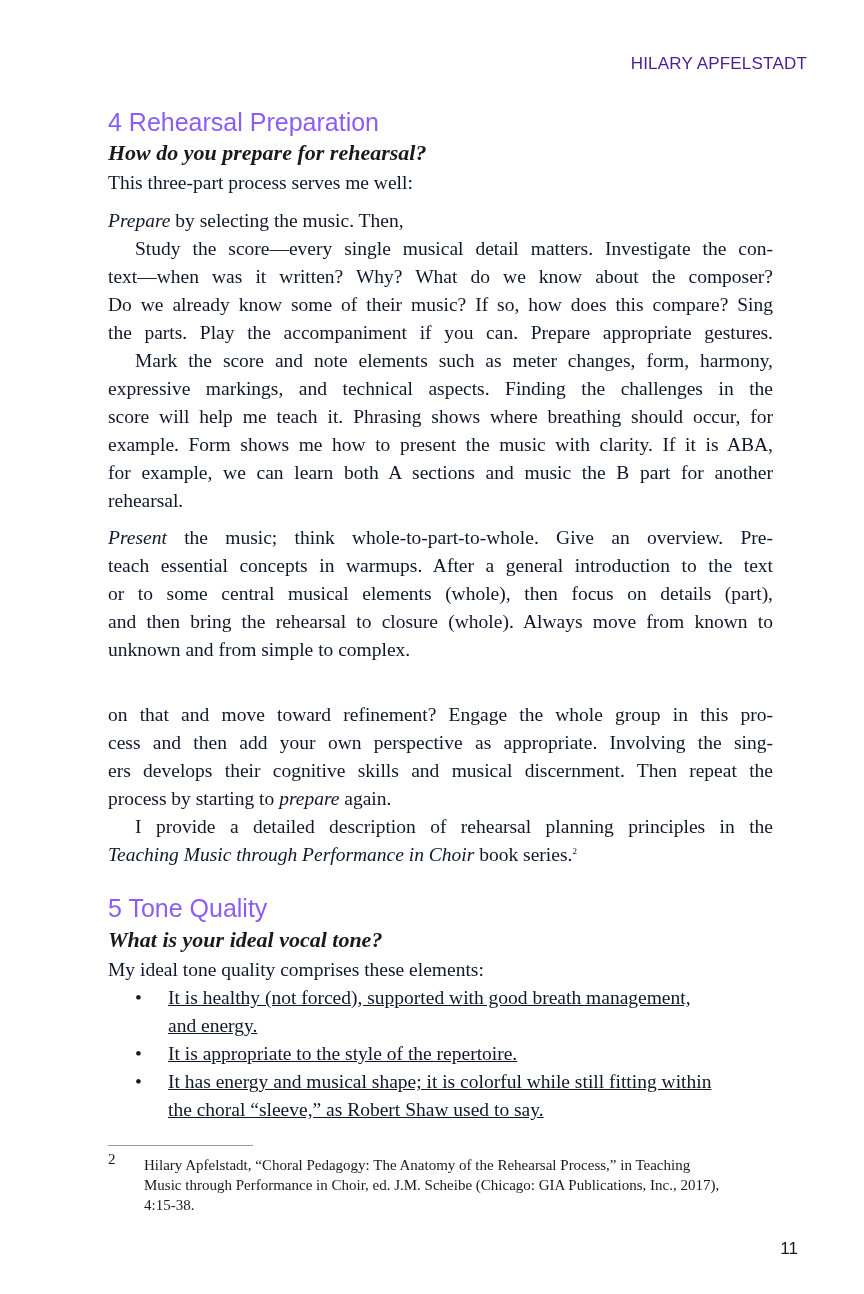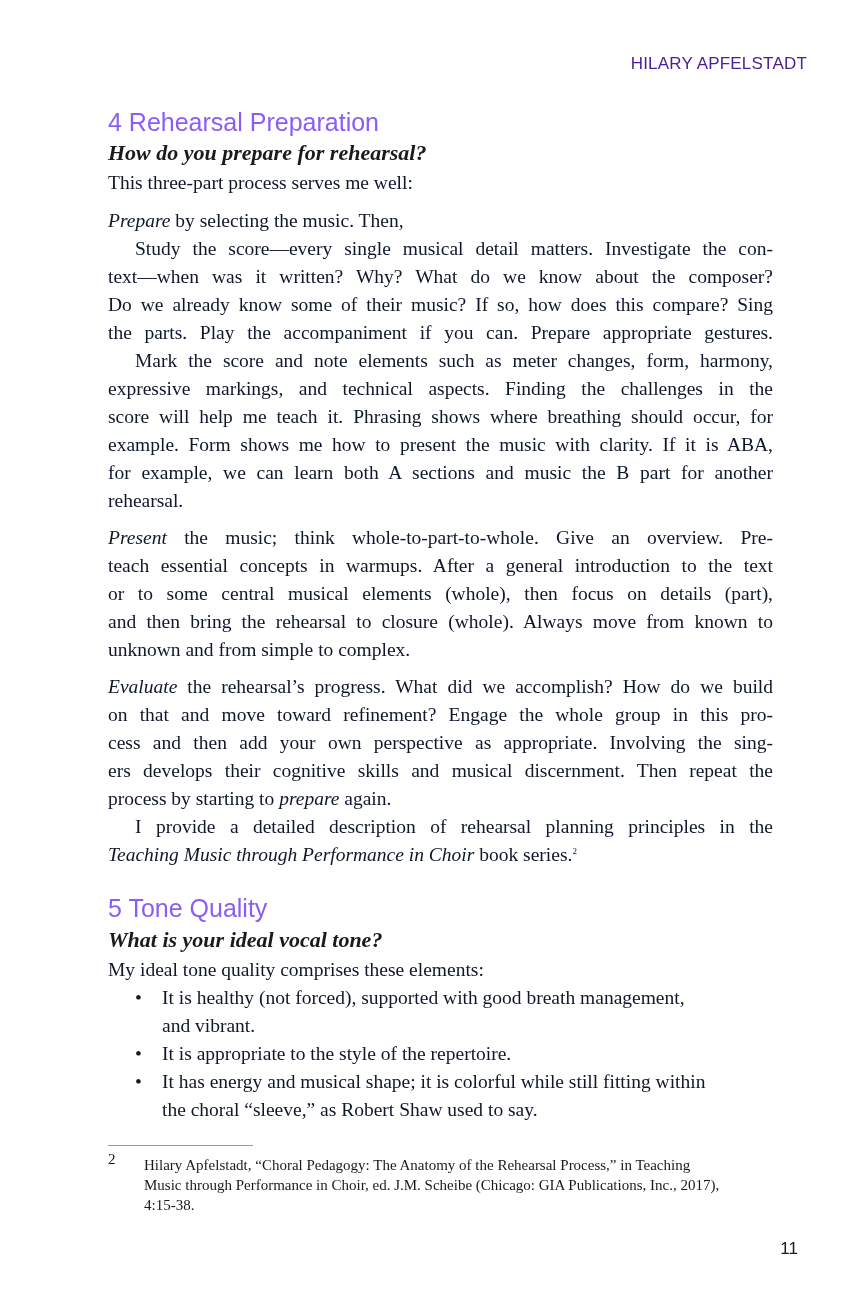--- a/index.html
+++ b/index.html
@@ -7,21 +7,21 @@
   .page { position: absolute; left: 0; top: 0; width: 864px; height: 1294px; background: #fff; }
   .running-head { position: absolute; right: 57px; top: 54px; font-family: "Liberation Sans", sans-serif; font-size: 17px; letter-spacing: 0.2px; color: #4c1d95; }
   .h2 { position: absolute; left: 108px; font-family: "Liberation Sans", sans-serif; font-size: 25px; color: #8b5cf6; }
   .q { position: absolute; left: 108px; font-family: "Liberation Serif", serif; font-style: italic; font-weight: bold; font-size: 22px; color: #1a1a1a; }
   .line { position: absolute; left: 108px; width: 665px; font-family: "Liberation Serif", serif; font-size: 19.5px; white-space: nowrap; color: #0f172a; }
   .j { text-align: justify; text-align-last: justify; white-space: normal; }
   .ind { left: 135px; width: 638px; }
   em { font-style: italic; }
   sup { font-size: 9px; vertical-align: super; line-height: 0; }
   .bullet-dot { position: absolute; left: 135px; font-family: "Liberation Serif", serif; font-size: 19.5px; }
-  .bl { left: 162px; width: 611px; }
+  .bl { left: 168px; width: 611px; text-decoration: underline; }
   .fn-rule { position: absolute; left: 108px; top: 1145px; width: 145px; height: 1px; background: #999; }
   .fn { position: absolute; font-family: "Liberation Serif", serif; font-size: 15px; color: #1a1a1a; white-space: nowrap; }
   .fn-num { left: 108px; top: 1151px; }
   .fn-l { left: 144px; margin-top: 6px; }
   .folio { position: absolute; right: 66px; top: 1239px; font-family: "Liberation Sans", sans-serif; font-size: 17px; color: #1a1a1a; }
 </style>
 </head>
 <body>
 
 <div class="page">
@@ -44,36 +44,35 @@
   <div class="line j" style="top:434px">example. Form shows me how to present the music with clarity. If it is ABA,</div>
   <div class="line j" style="top:462px">for example, we can learn both A sections and music the B part for another</div>
   <div class="line" style="top:490px">rehearsal.</div>
 
   <div class="line j" style="top:527px"><em>Present</em><span> the music; think whole-to-part-to-whole. Give an overview. Pre-</span></div>
   <div class="line j" style="top:555px">teach essential concepts in warmups. After a general introduction to the text</div>
   <div class="line j" style="top:583px">or to some central musical elements (whole), then focus on details (part),</div>
   <div class="line j" style="top:611px">and then bring the rehearsal to closure (whole). Always move from known to</div>
   <div class="line" style="top:639px">unknown and from simple to complex.</div>
 
-  <div class="line j" style="top:676px"><em>Evaluate</em><span> the rehearsal’s progress. What did we accomplish? How do we build</span></div>
   <div class="line j" style="top:704px">on that and move toward refinement? Engage the whole group in this pro-</div>
   <div class="line j" style="top:732px">cess and then add your own perspective as appropriate. Involving the sing-</div>
   <div class="line j" style="top:760px">ers develops their cognitive skills and musical discernment. Then repeat the</div>
   <div class="line" style="top:788px"><span>process by starting to </span><em>prepare</em><span> again.</span></div>
 
   <div class="line ind j" style="top:816px">I provide a detailed description of rehearsal planning principles in the</div>
   <div class="line" style="top:844px"><em>Teaching Music through Performance in Choir</em><span> book series.</span><sup>2</sup></div>
 
   <div class="h2" style="top:894px">5 Tone Quality</div>
   <div class="q" style="top:927px">What is your ideal vocal tone?</div>
   <div class="line" style="top:959px">My ideal tone quality comprises these elements:</div>
 
   <div class="bullet-dot" style="top:987px">•</div>
   <div class="line bl" style="top:987px">It is healthy (not forced), supported with good breath management,</div>
-  <div class="line bl" style="top:1015px">and vibrant.</div>
+  <div class="line bl" style="top:1015px">and energy.</div>
 
   <div class="bullet-dot" style="top:1043px">•</div>
   <div class="line bl" style="top:1043px">It is appropriate to the style of the repertoire.</div>
 
   <div class="bullet-dot" style="top:1071px">•</div>
   <div class="line bl" style="top:1071px">It has energy and musical shape; it is colorful while still fitting within</div>
   <div class="line bl" style="top:1099px">the choral “sleeve,” as Robert Shaw used to say.</div>
 
   <div class="fn-rule"></div>
   <div class="fn fn-num">2</div>

